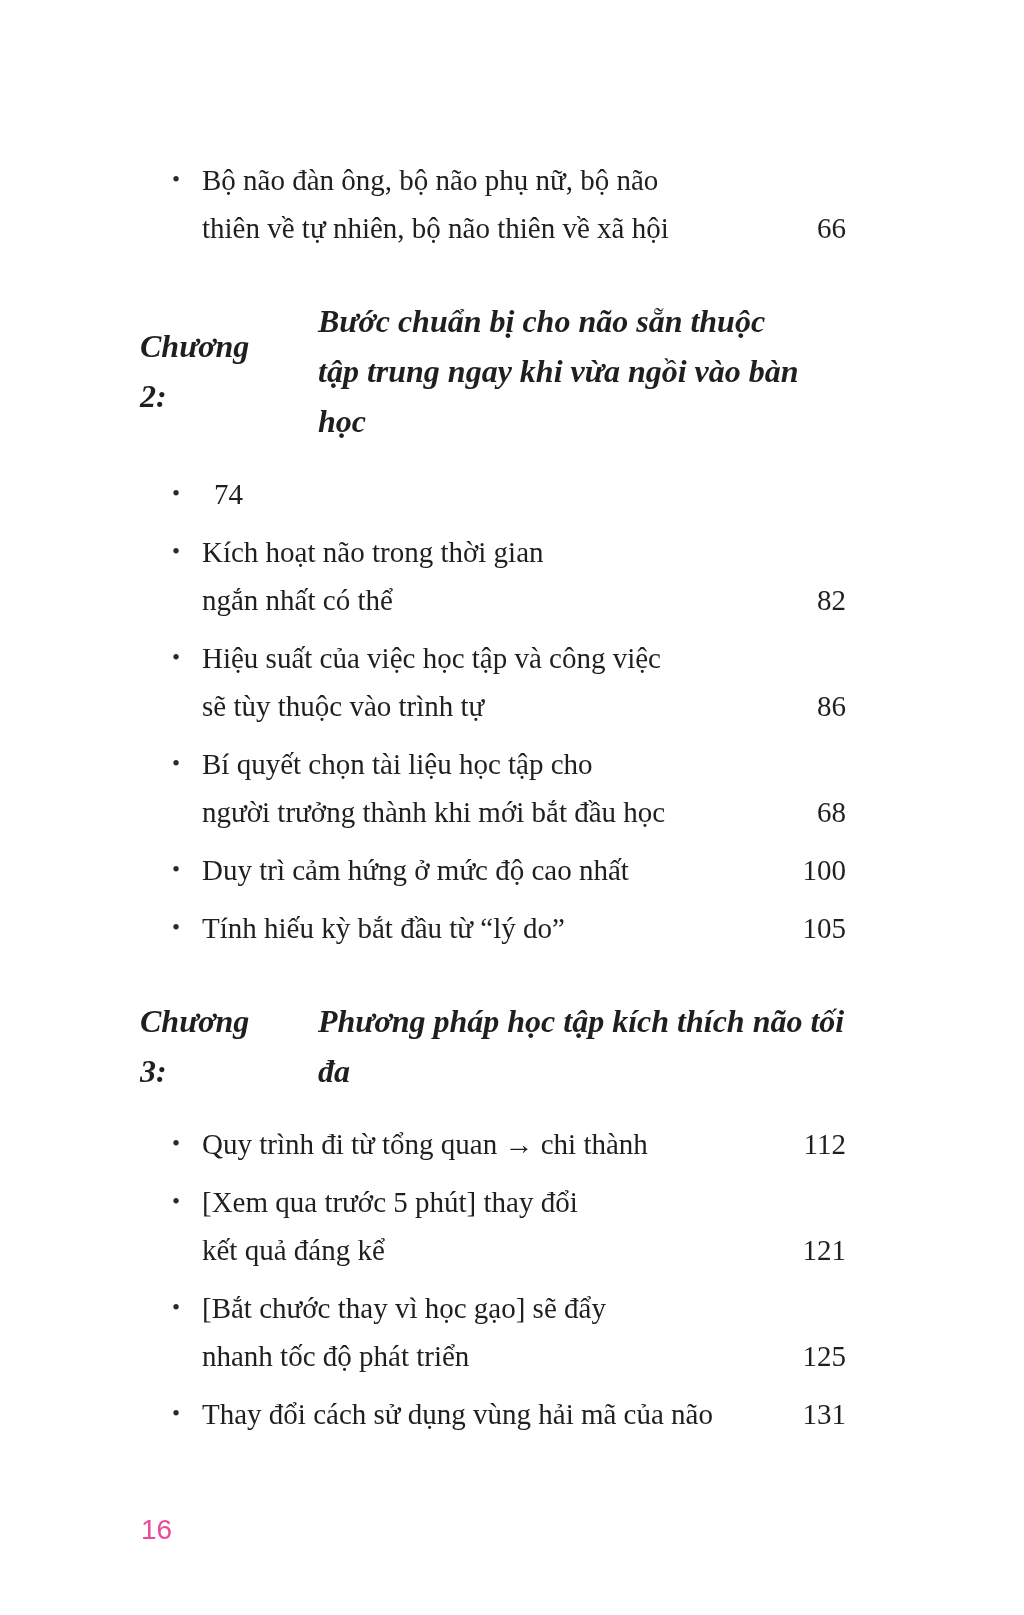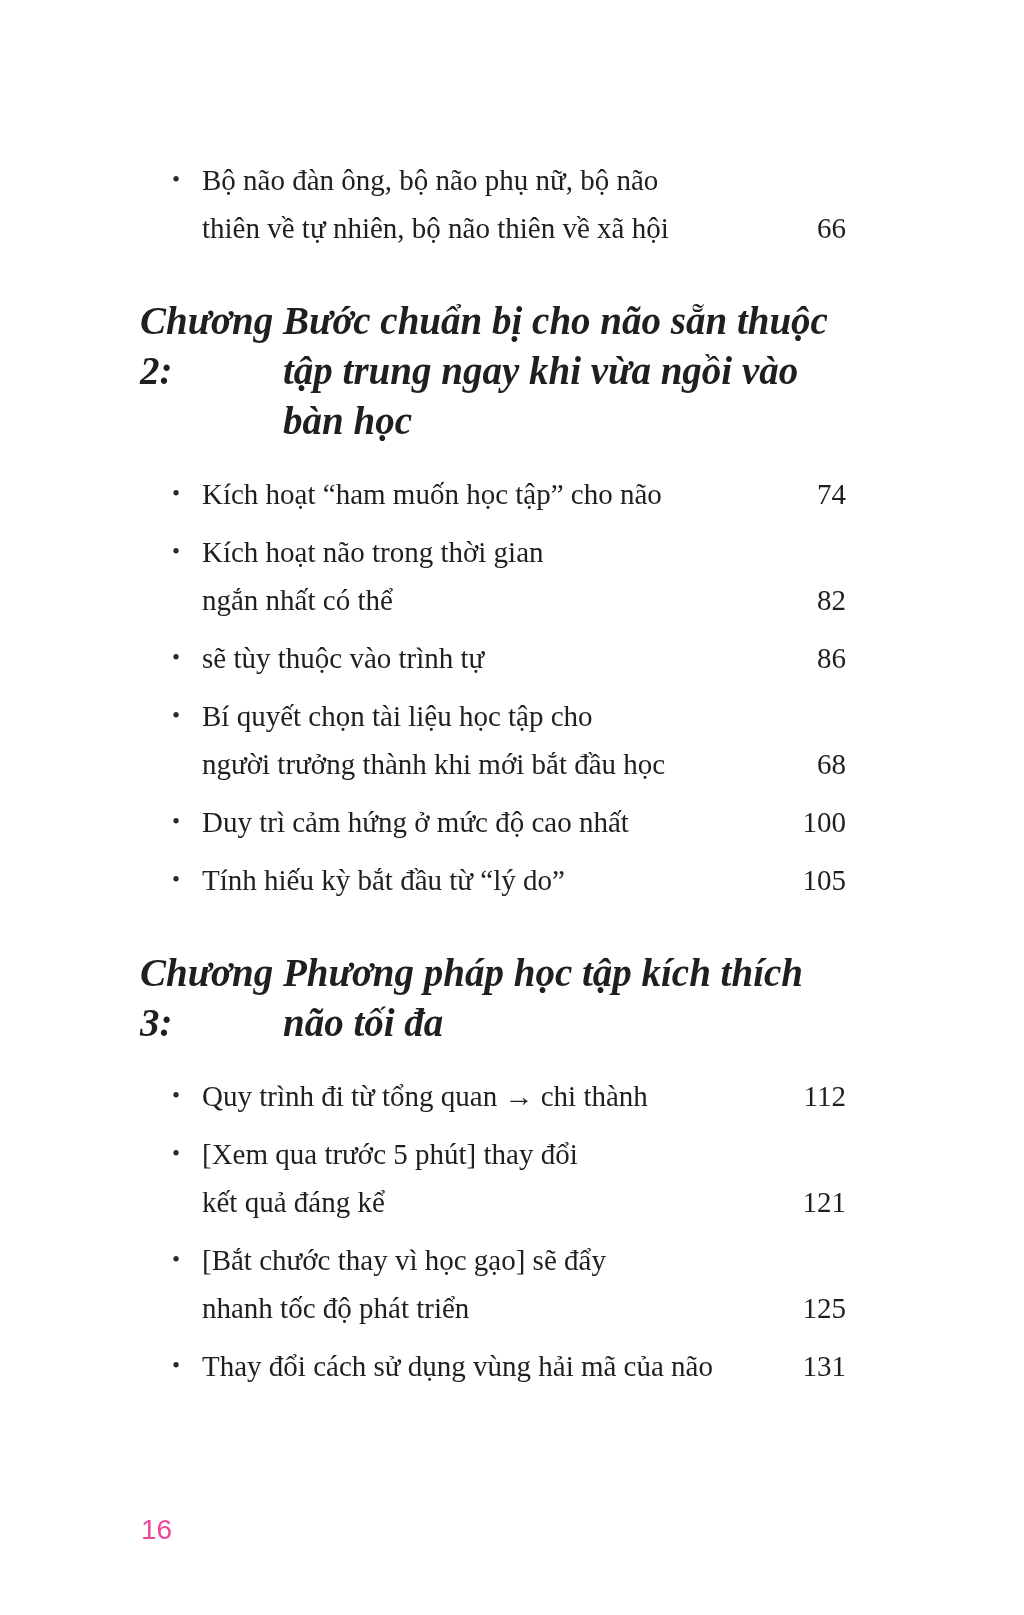--- a/index.html
+++ b/index.html
@@ -36,28 +36,29 @@
   }
   .entry-lines { flex: 1; }
   .entry-page {
     margin-left: 12px;
     align-self: flex-end;
     line-height: 48px;
     text-align: right;
   }
   .chapter {
     display: flex;
-    align-items: flex-start;
+    align-items: center;
     font-style: italic;
     font-weight: bold;
-    font-size: 39px;
+    font-size: 32px;
     line-height: 50px;
     margin-top: 44px;
     margin-bottom: 24px;
     color: #1f1f1f;
+    gap: 35px;
   }
   .chapter-label { width: 143px; flex-shrink: 0; }
   .chapter-title { flex: 1; }
   .folio {
     position: absolute;
     left: 141px;
     top: 1514px;
     font-family: "Liberation Sans", sans-serif;
     font-size: 28px;
     color: #ec4899;
@@ -81,38 +82,36 @@
     <div class="chapter">
       <span class="chapter-label">Chương 2:</span>
       <span class="chapter-title">
         <span>Bước chuẩn bị cho não sẵn thuộc</span><br>
         <span>tập trung ngay khi vừa ngồi vào bàn học</span>
       </span>
     </div>
 
     <div class="entry">
       <span class="bullet-cell">•</span>
-      <div class="entry-lines">
-        <div>Kích hoạt “ham muốn học tập” cho não</div>
-      </div>
       <div class="entry-page">74</div>
     </div>
 
     <div class="entry">
       <span class="bullet-cell">•</span>
       <div class="entry-lines">
         <div>Kích hoạt não trong thời gian</div>
         <div>ngắn nhất có thể</div>
       </div>
       <div class="entry-page">82</div>
     </div>
 
     <div class="entry">
       <span class="bullet-cell">•</span>
       <div class="entry-lines">
+        <div>Hiệu suất của việc học tập và công việc</div>
         <div>sẽ tùy thuộc vào trình tự</div>
       </div>
       <div class="entry-page">86</div>
     </div>
 
     <div class="entry">
       <span class="bullet-cell">•</span>
       <div class="entry-lines">
         <div>Bí quyết chọn tài liệu học tập cho</div>
         <div>người trưởng thành khi mới bắt đầu học</div>

